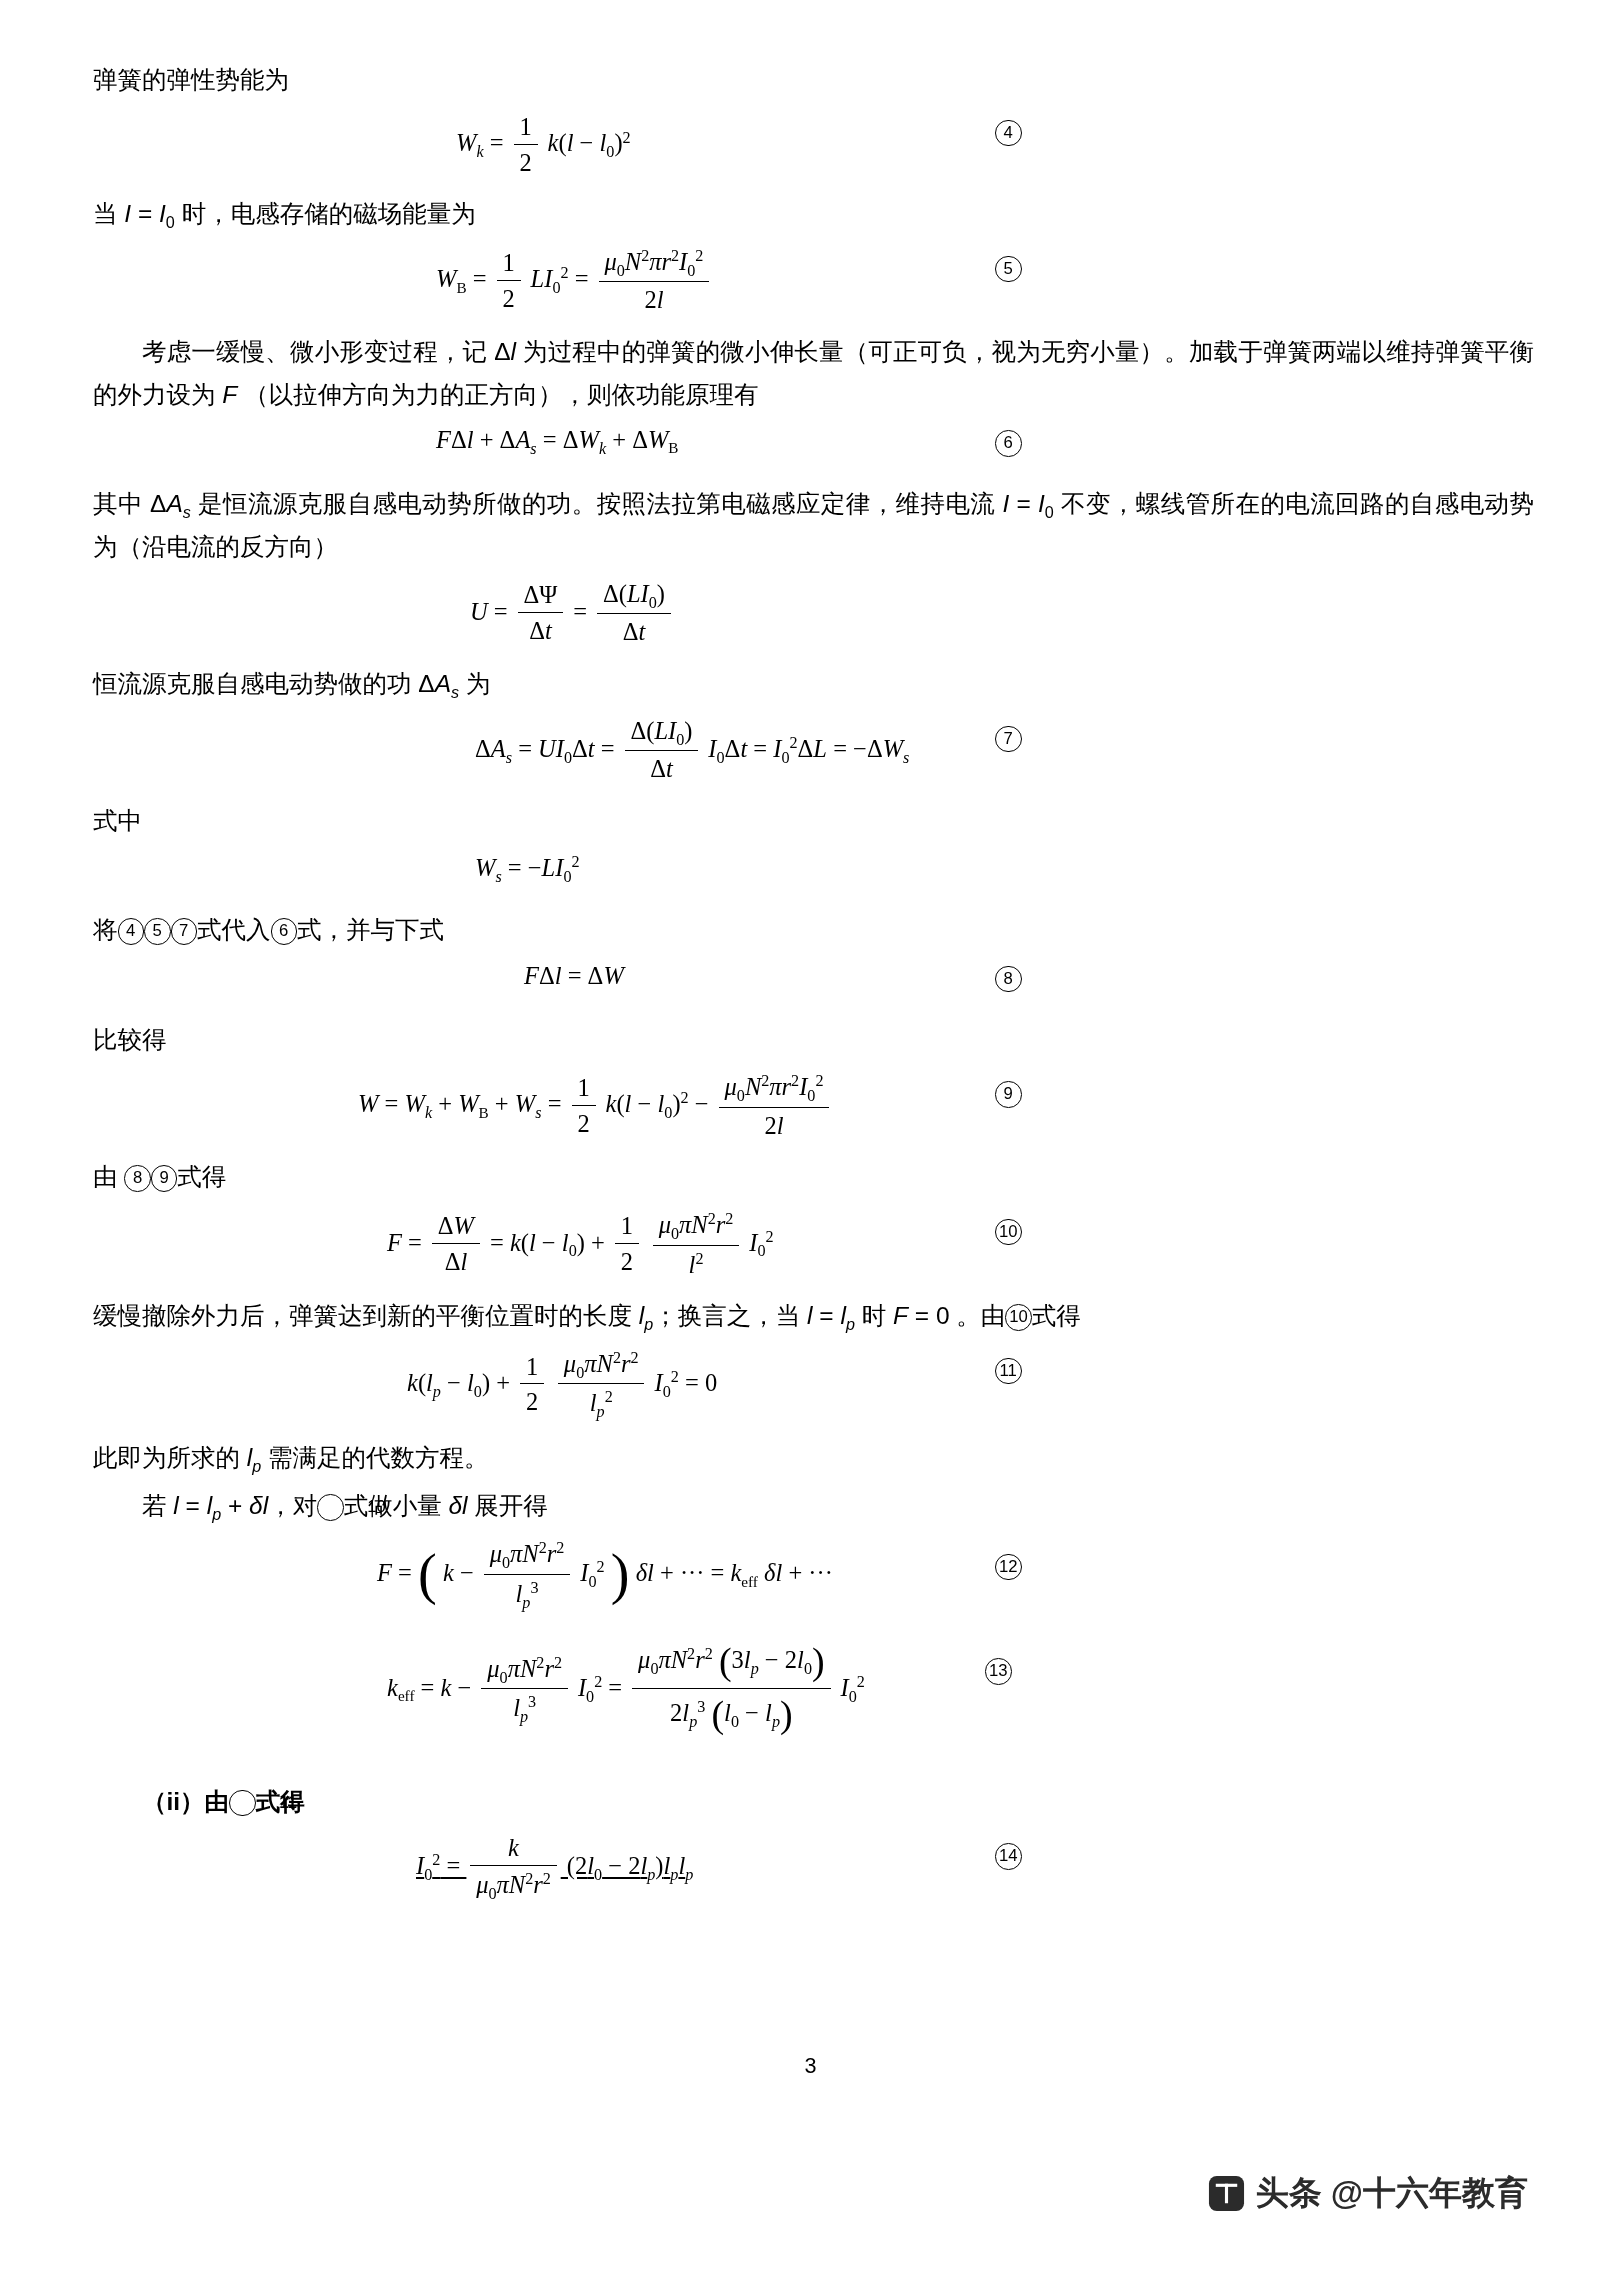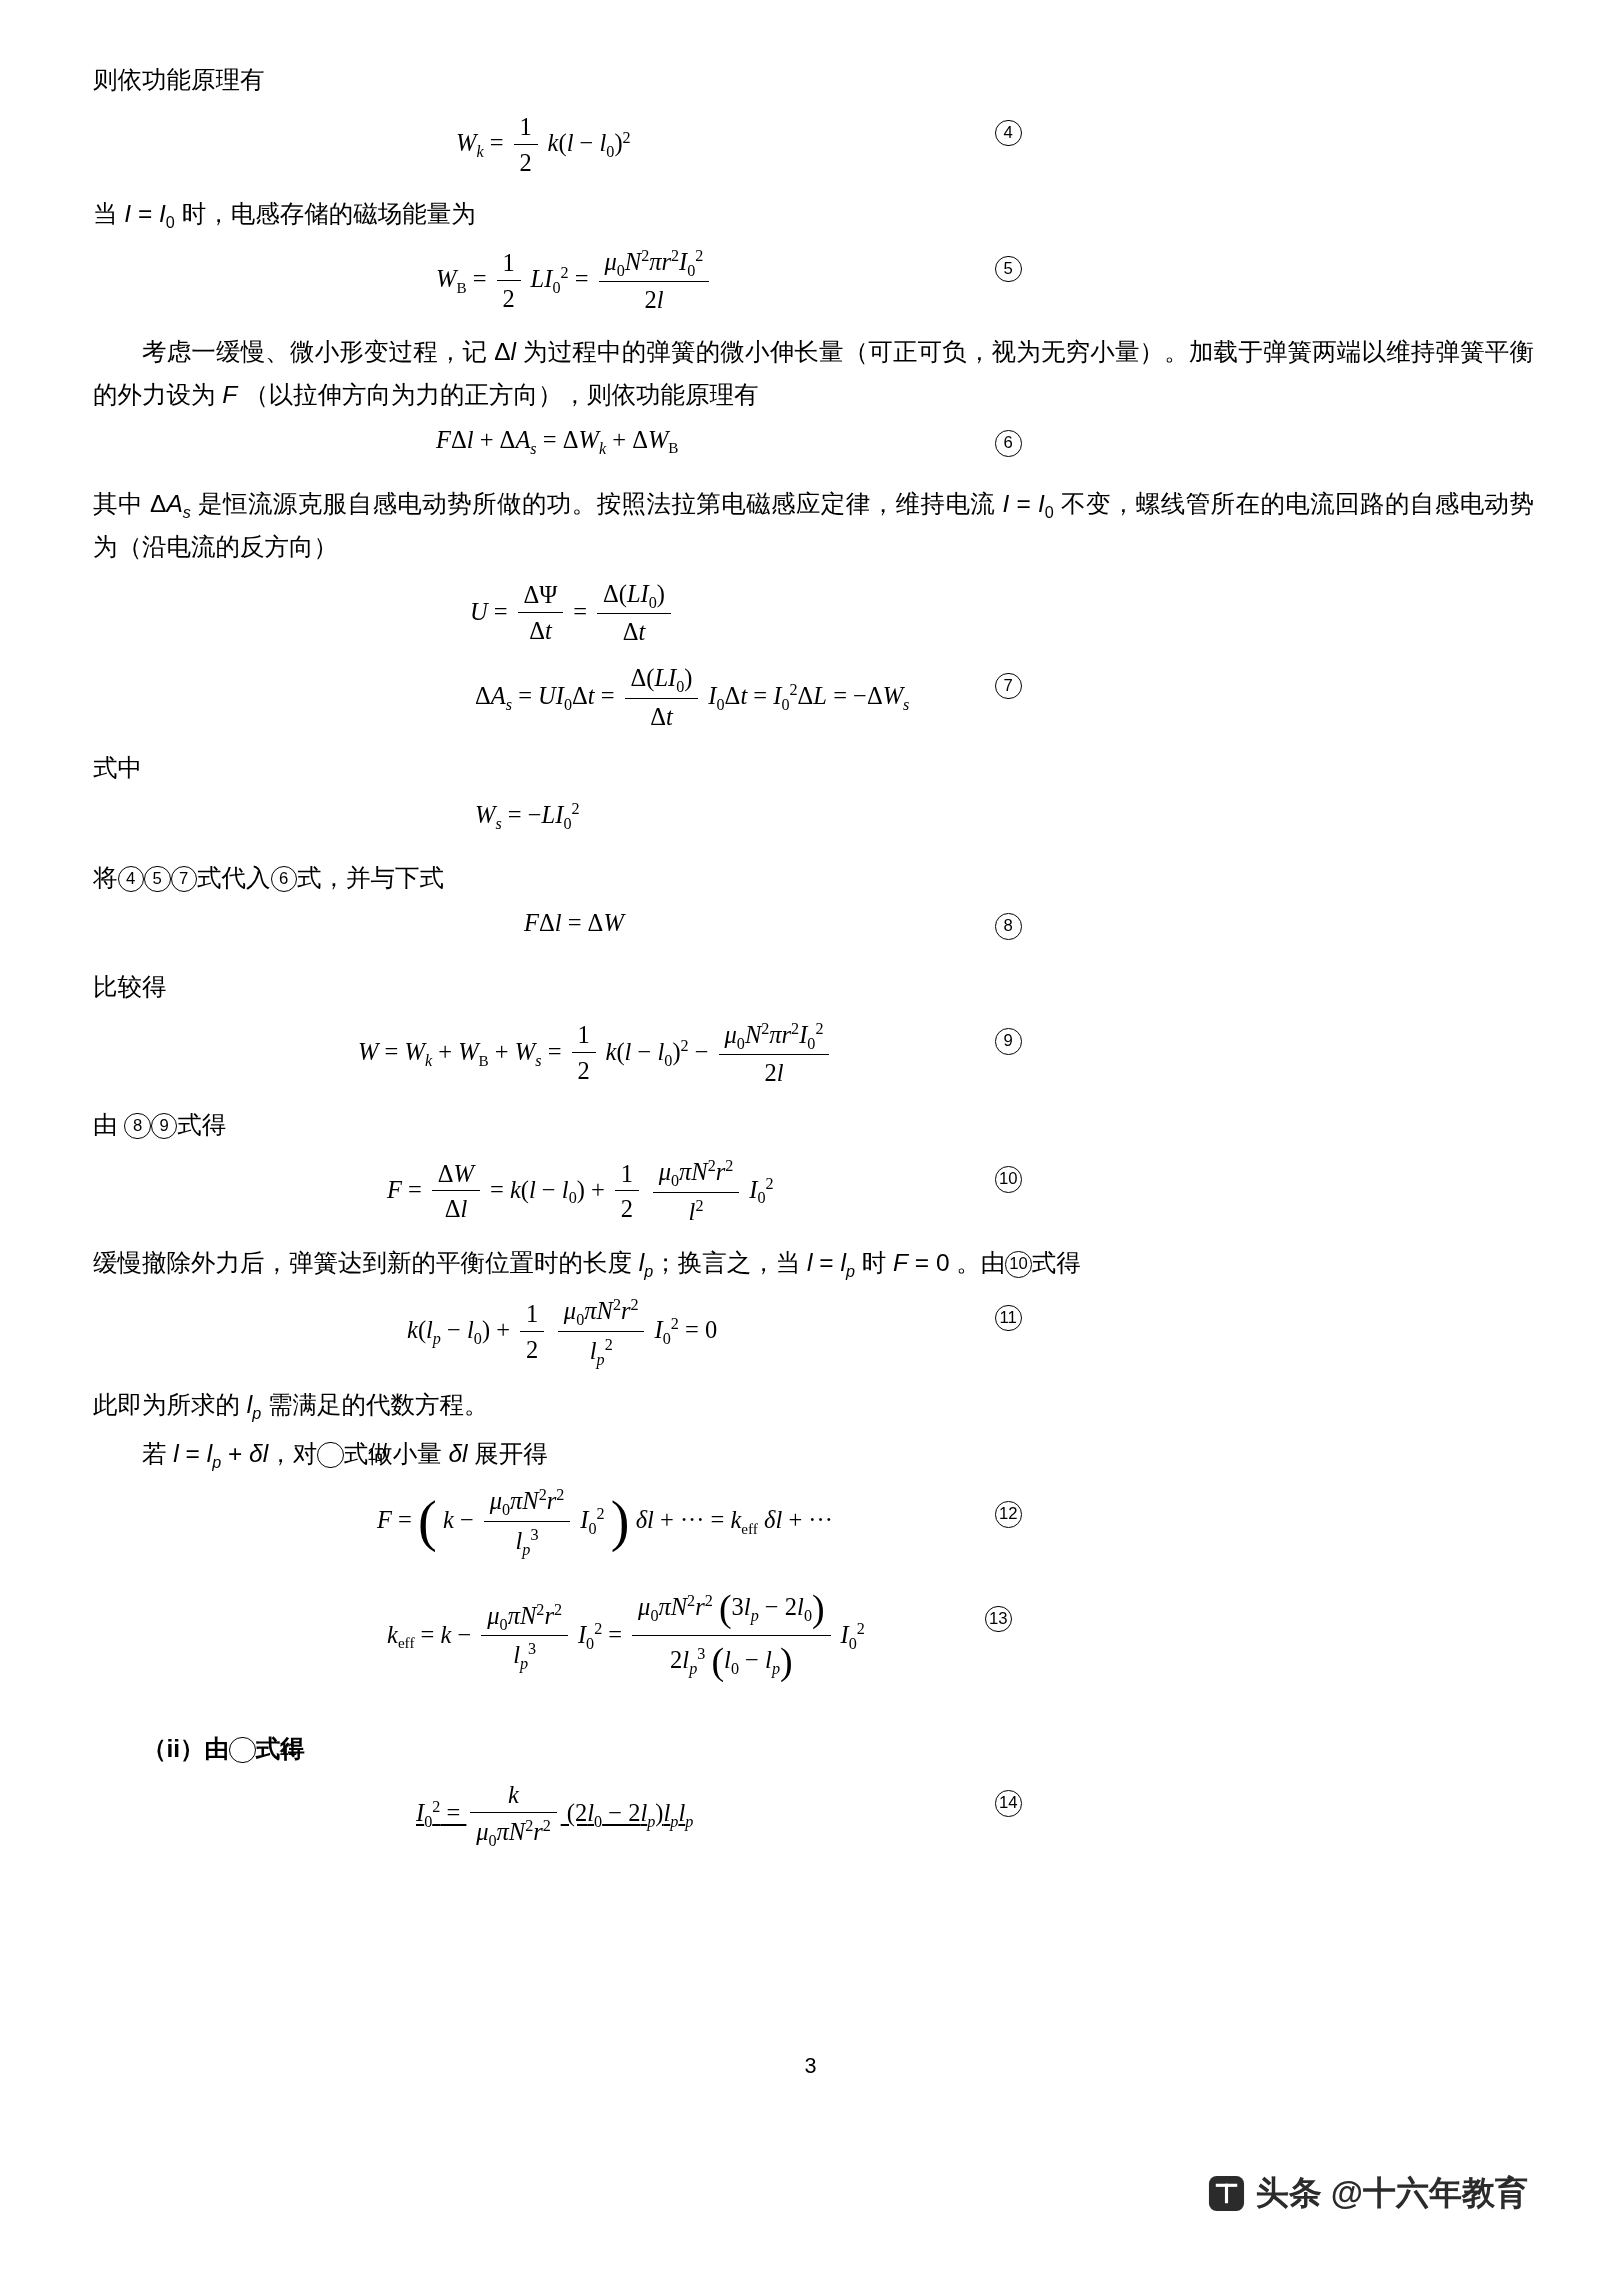--- a/index.html
+++ b/index.html
@@ -139,21 +139,21 @@
     position: relative;
   }
   .wm-logo svg { display: block; }
 </style>
 </head>
 <body>
 
 <div class="page">
   <div class="content">
 
-    <p class="para">则依功能原理有</p>
+    <p class="para">弹簧的弹性势能为</p>
 
     <div class="eqline">
       <div class="eqbox">
         <span class="eq" style="margin-left:363px;">
           <span class="it">W</span><span class="sub">k</span> =
           <span class="frac"><span class="num">1</span><span class="den">2</span></span>
           <span class="it">k</span>(<span class="it">l</span> − <span class="it">l</span><span class="sub" style="font-style:normal">0</span>)<span class="sup">2</span>
         </span>
         <span class="eqnum" style="left:902px; top:5.9px;"><span class="circnum">4</span></span>
       </div>
@@ -199,20 +199,23 @@
       <div class="eqbox">
         <span class="eq" style="margin-left:377px;">
           <span class="it">U</span> =
           <span class="frac"><span class="num">ΔΨ</span><span class="den">Δ<span class="it">t</span></span></span>
           =
           <span class="frac"><span class="num">Δ(<span class="it">LI</span><span class="sub" style="font-style:normal">0</span>)</span><span class="den">Δ<span class="it">t</span></span></span>
         </span>
       </div>
     </div>
 
+    <p class="para">
+      恒流源克服自感电动势做的功 Δ<span class="it">A</span><span class="sub">s</span> 为
+    </p>
 
     <div class="eqline">
       <div class="eqbox">
         <span class="eq" style="margin-left:382px;">
           Δ<span class="it">A</span><span class="sub">s</span> = <span class="it">UI</span><span class="sub" style="font-style:normal">0</span>Δ<span class="it">t</span> =
           <span class="frac"><span class="num">Δ(<span class="it">LI</span><span class="sub" style="font-style:normal">0</span>)</span><span class="den">Δ<span class="it">t</span></span></span>
           <span class="it">I</span><span class="sub" style="font-style:normal">0</span>Δ<span class="it">t</span> = <span class="it">I</span><span class="sub" style="font-style:normal">0</span><span class="sup">2</span>Δ<span class="it">L</span> = −Δ<span class="it">W</span><span class="sub">s</span>
         </span>
         <span class="eqnum" style="left:902px; top:7.8px;"><span class="circnum">7</span></span>
       </div>

